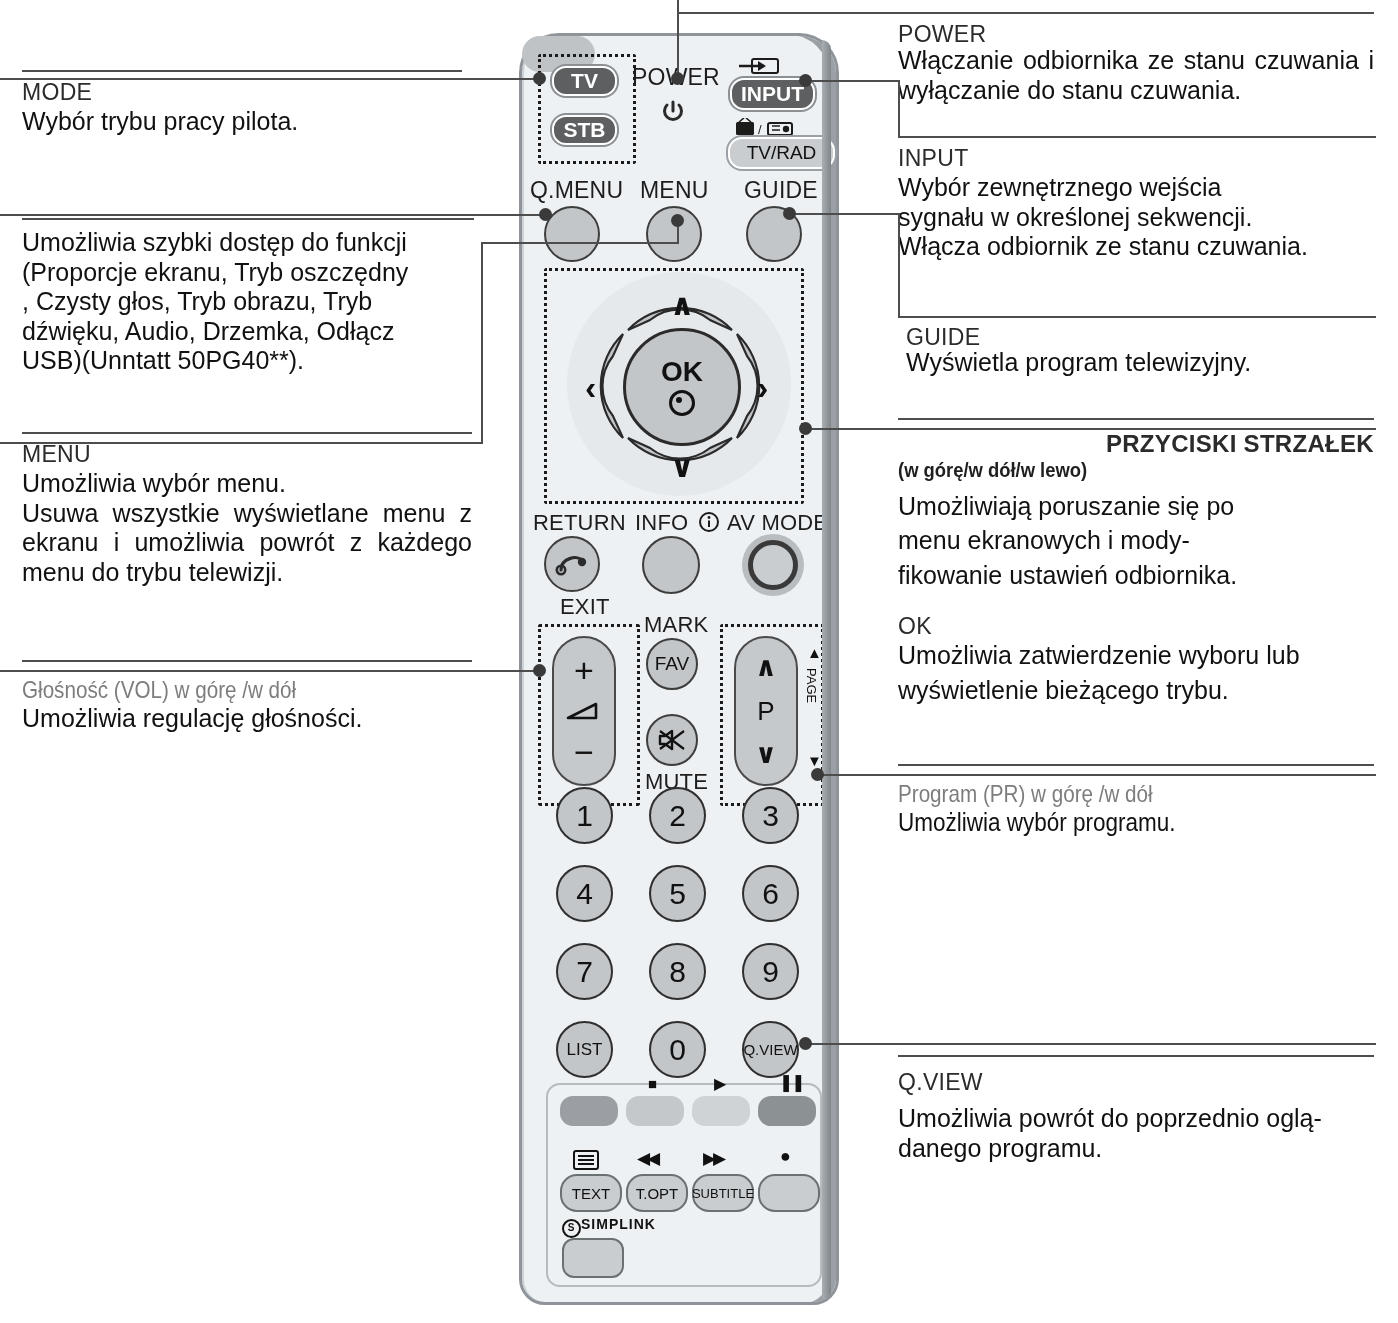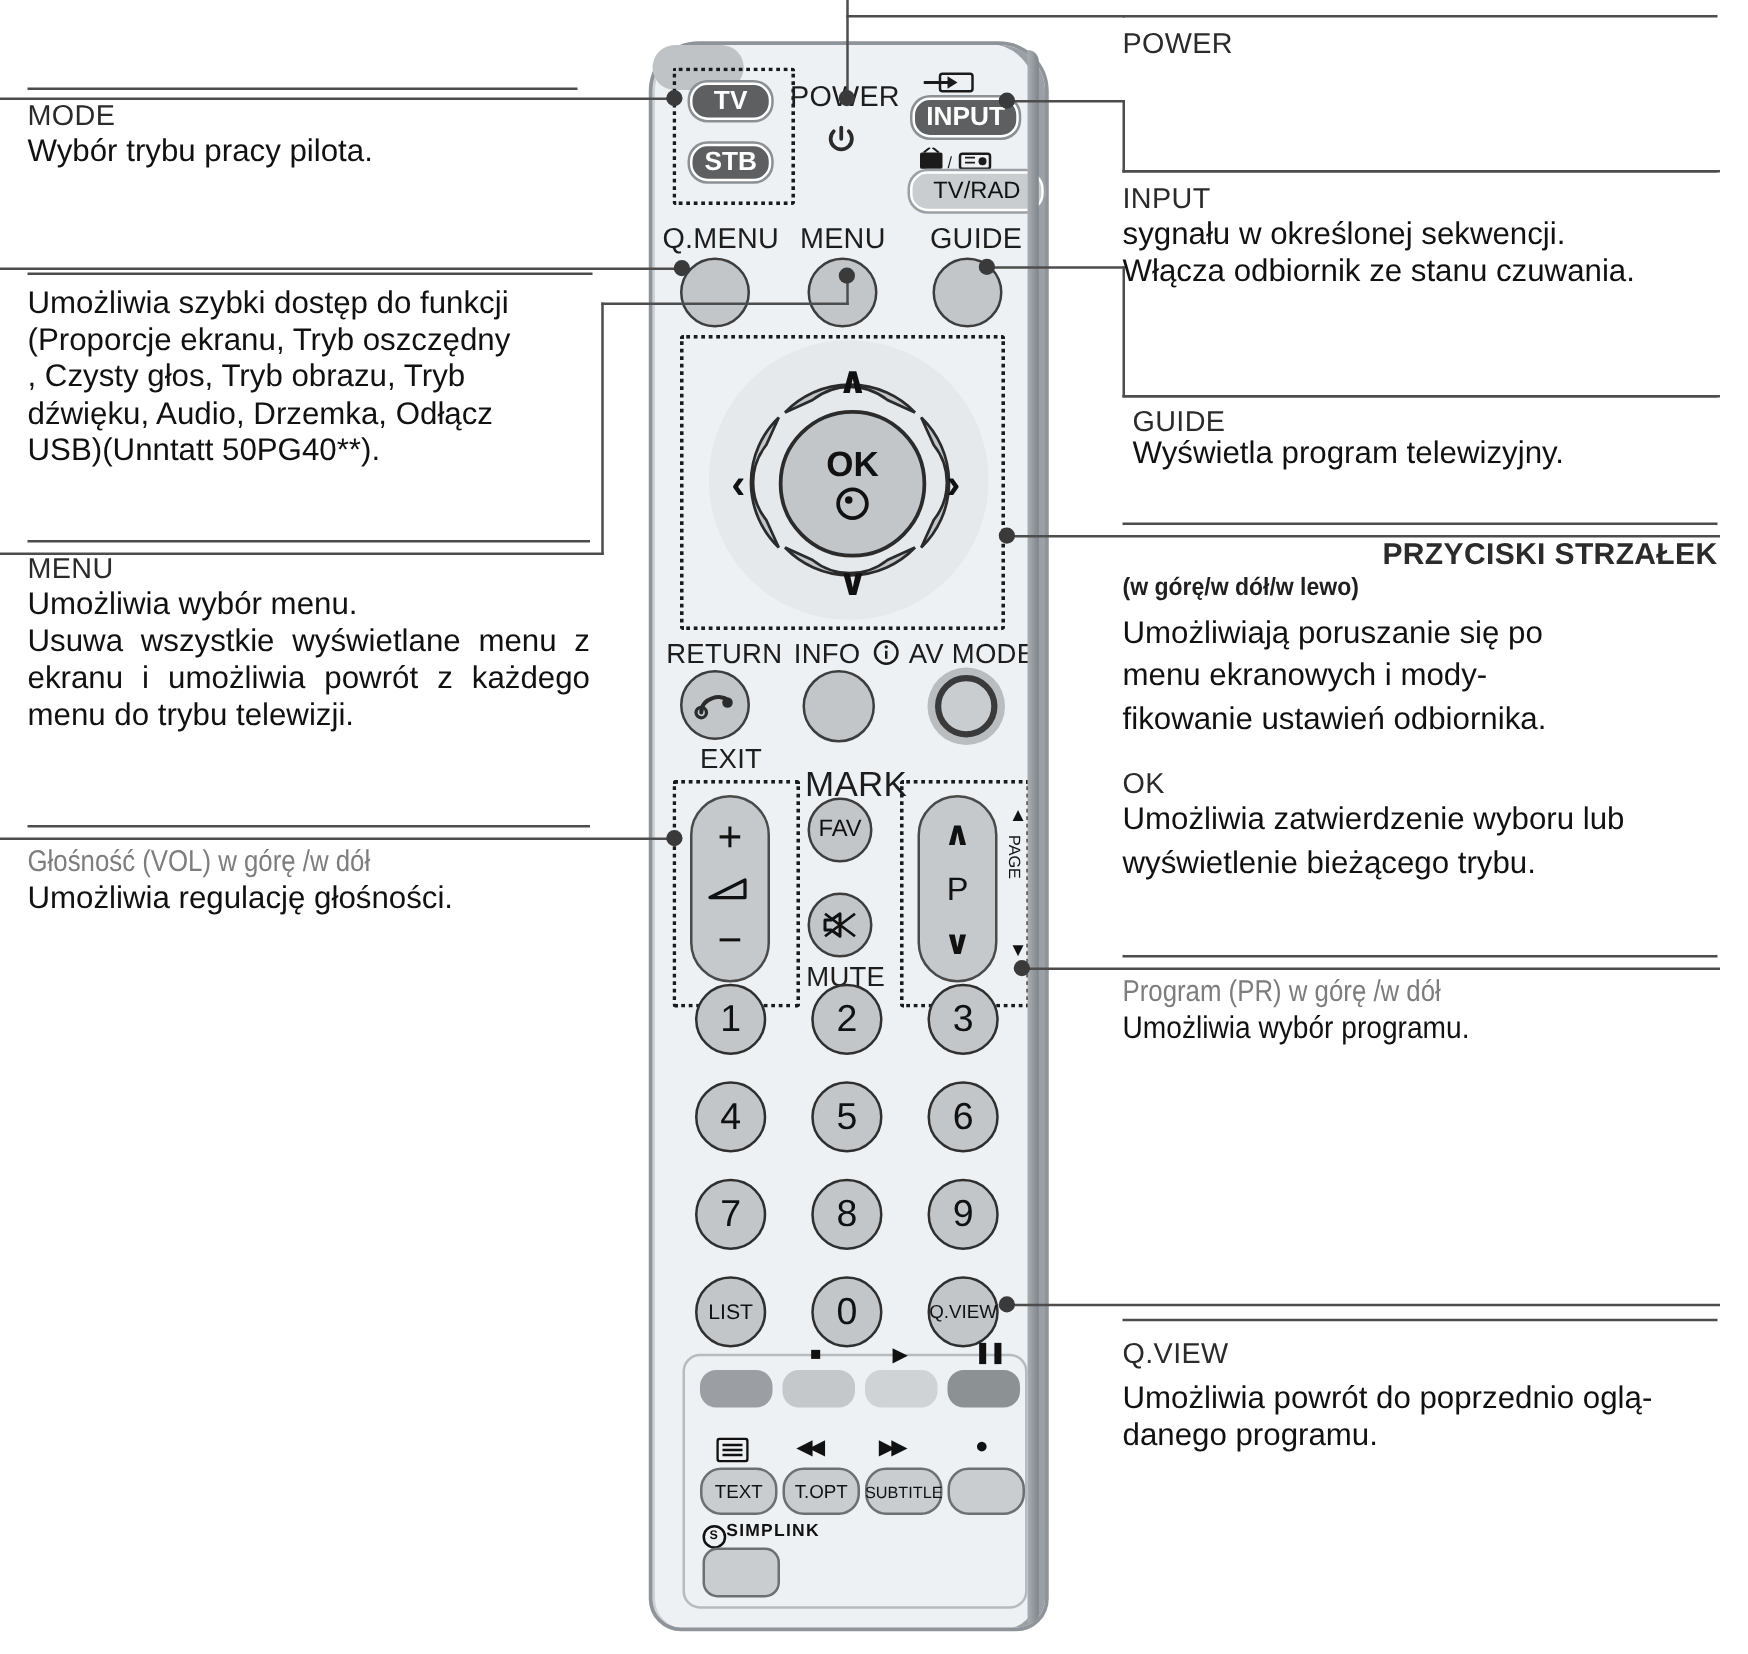--- a/index.html
+++ b/index.html
@@ -165,21 +165,21 @@
 
     <div class="dash" style="left:16px;top:588px;width:96px;height:176px;"></div>
     <div class="rocker" style="left:30px;top:600px;">
       <div style="font-size:34px;line-height:1;color:#111;">+</div>
       <svg width="36" height="20" viewBox="0 0 36 20">
         <path d="M2 17 L30 3 L30 17 Z" fill="none" stroke="#111" stroke-width="2.6" stroke-linejoin="round"></path>
       </svg>
       <div style="font-size:34px;line-height:1;color:#111;">−</div>
     </div>
 
-    <div class="lbl" style="left:122px;top:576px;font-size:28px;text-align:right;">MARK</div>
+    <div class="lbl" style="left:122px;top:576px;font-size:22px;text-align:right;">MARK</div>
     <div class="btn rnd" style="left:124px;top:602px;width:52px;height:52px;font-size:19px;">FAV</div>
     <div class="btn rnd" style="left:124px;top:678px;width:52px;height:52px;">
       <svg width="30" height="26" viewBox="0 0 30 26">
         <path d="M3 9 H8 L15 4 V22 L8 17 H3 Z" fill="none" stroke="#111" stroke-width="2.4" stroke-linejoin="round"></path>
         <path d="M3 4 L27 22 M27 4 L3 22" stroke="#111" stroke-width="2.2"></path>
       </svg>
     </div>
     <div class="lbl" style="left:123px;top:733px;font-size:22px;">MUTE</div>
 
     <div class="dash" style="left:198px;top:588px;width:98px;height:176px;"></div>
@@ -305,25 +305,27 @@
 
   <div class="callout" style="left:22px;top:660px;width:450px;">
     <div class="rule"></div>
     <p class="gray" style="margin-top:14px;">Głośność (VOL) w górę /w dół</p>
     <p>Umożliwia regulację głośności.</p>
   </div>
 
   <div class="callout" style="left:898px;top:12px;width:476px;">
     <div class="rule"></div>
     <div class="ttl" style="font-weight:normal;margin-bottom:-2px;">POWER</div>
+    <p class="just">Włączanie odbiornika ze stanu czuwania i wyłączanie do stanu czuwania.</p>
   </div>
 
   <div class="callout" style="left:898px;top:136px;width:476px;">
     <div class="rule"></div>
     <div class="ttl" style="font-weight:normal;">INPUT</div>
+    <p>Wybór zewnętrznego wejścia</p>
     <p>sygnału w określonej sekwencji.</p>
     <p class="just">Włącza odbiornik ze stanu czuwania.</p>
   </div>
 
   <div class="callout" style="left:898px;top:316px;width:476px;">
     <div class="rule"></div>
     <div class="ttl" style="font-weight:normal;margin:6px 0 -3px 8px;">GUIDE</div>
     <p style="margin-left:8px;">Wyświetla program telewizyjny.</p>
   </div>
 

